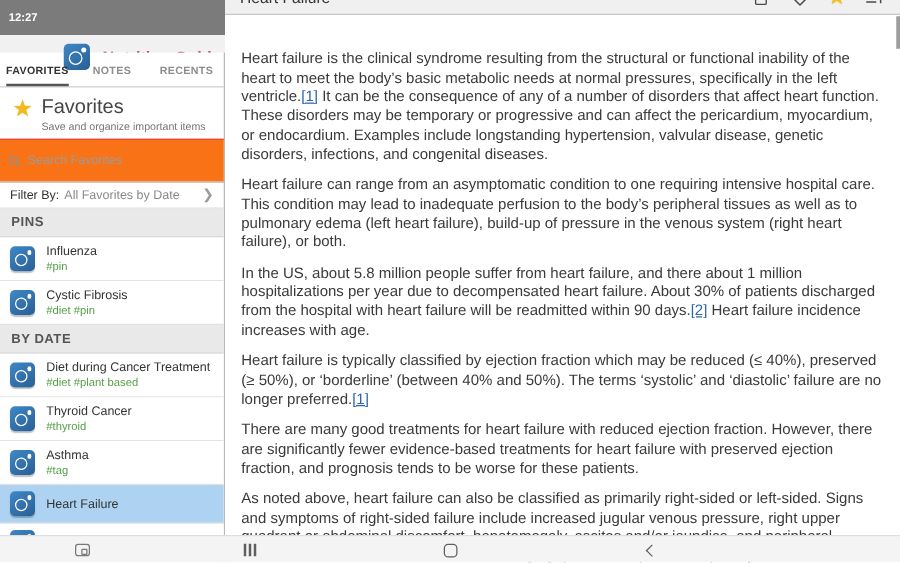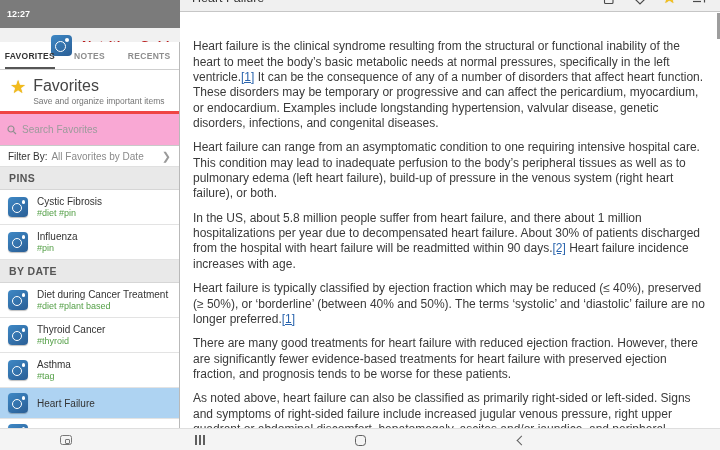--- a/index.html
+++ b/index.html
@@ -26,21 +26,21 @@
   .tabs { height:28px; display:flex; border-bottom:1px solid #cfcfcf; flex-shrink:0; }
   .tab { flex:1; display:flex; align-items:center; justify-content:center; font-size:8.5px; font-weight:bold; color:#8d8d8d; letter-spacing:.3px; position:relative; cursor:default; }
   .tab.active { color:#333; }
   .tab.active::after { content:""; position:absolute; left:5px; right:5px; bottom:0; height:2px; background:#565656; }
 
   .fav-header { padding:6px 8px 5px; display:flex; align-items:flex-start; }
   .star-big { color:#f2bb1d; font-size:18px; line-height:19px; margin:2px 7px 0 2px; text-shadow:0 0 1px #d8a211; }
   .fav-title { font-size:16px; color:#454545; line-height:19px; }
   .fav-sub { font-size:8.5px; color:#757575; margin-top:1px; }
 
-  .search-row { height:35px; border-top:3px solid #ef4444; border-bottom:1px solid #c9c9c9; display:flex; align-items:center; padding:0 7px; flex-shrink:0; background:#f9a8d4; }
+  .search-row { height:35px; border-top:1px solid #ef4444; border-bottom:1px solid #c9c9c9; display:flex; align-items:center; padding:0 7px; flex-shrink:0; background:#f97316; }
   .search-row svg { flex-shrink:0; margin-right:5px; }
   .search-input { border:none; outline:none; flex:1; font-size:10px; color:#444; background:transparent; font-family:"Liberation Sans",sans-serif; min-width:0; }
   .search-input::placeholder { color:#9b9b9b; }
 
   .filter-row { height:21px; display:flex; align-items:center; padding:0 8px; border-bottom:1px solid #e0e0e0; font-size:10px; flex-shrink:0; }
   .filter-label { font-weight:normal; color:#333; margin-right:4px; }
   .filter-value { color:#8a8a8a; flex:1; }
   .filter-chevron { color:#9a9a9a; font-size:11px; line-height:1; }
 
   .fav-list { flex:1; overflow:hidden; }
@@ -138,29 +138,29 @@
         <span class="filter-label">Filter By:</span>
         <span class="filter-value">All Favorites by Date</span>
         <span class="filter-chevron">❯</span>
       </div>
 
       <div class="fav-list">
           <div class="section-header">PINS</div>
           <div class="list-item">
             <span class="item-icon"></span>
             <span class="item-text">
+              <div class="item-title">Influenza</div>
+              <div class="item-tags">#pin</div>
+            </span>
+          </div>
+          <div class="list-item">
+            <span class="item-icon"></span>
+            <span class="item-text">
               <div class="item-title">Cystic Fibrosis</div>
               <div class="item-tags">#diet #pin</div>
-            </span>
-          </div>
-          <div class="list-item">
-            <span class="item-icon"></span>
-            <span class="item-text">
-              <div class="item-title">Influenza</div>
-              <div class="item-tags">#pin</div>
             </span>
           </div>
           <div class="section-header">BY DATE</div>
           <div class="list-item">
             <span class="item-icon"></span>
             <span class="item-text">
               <div class="item-title">Diet during Cancer Treatment</div>
               <div class="item-tags">#diet #plant based</div>
             </span>
           </div>

